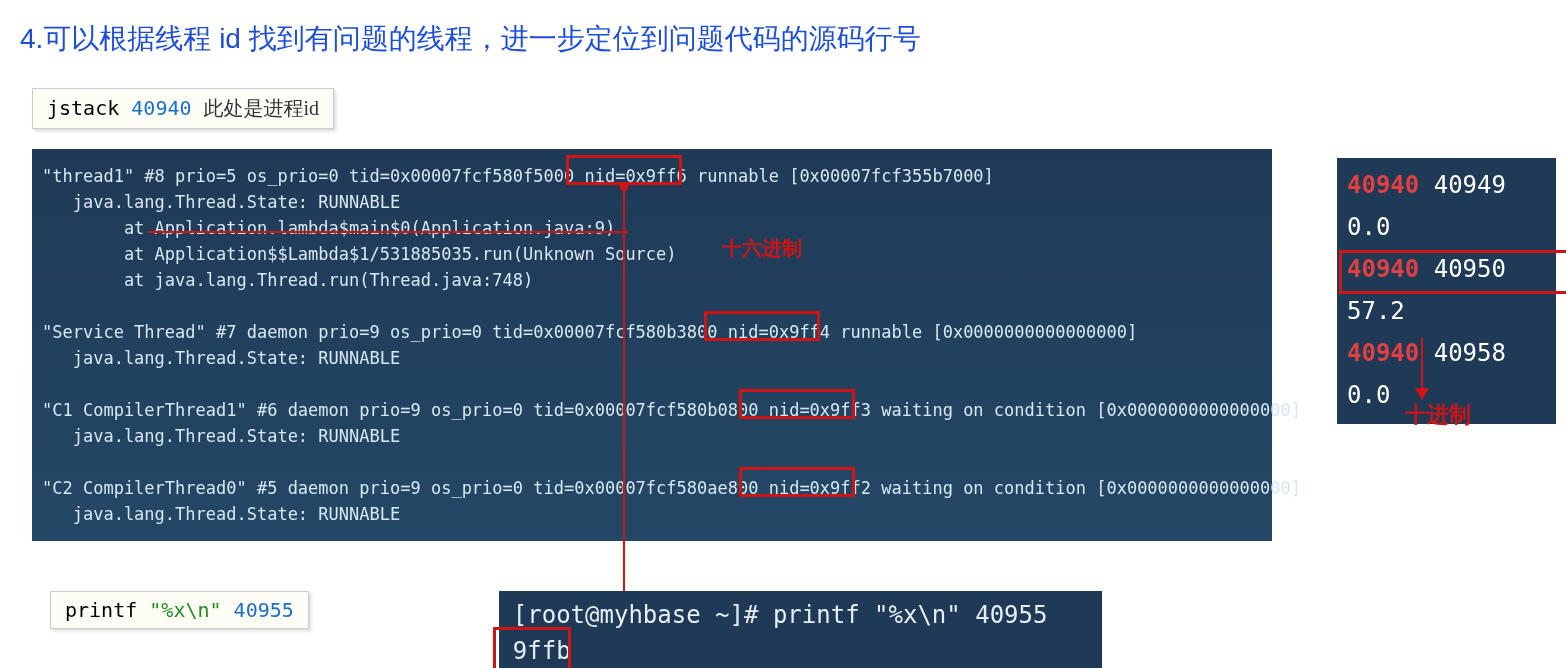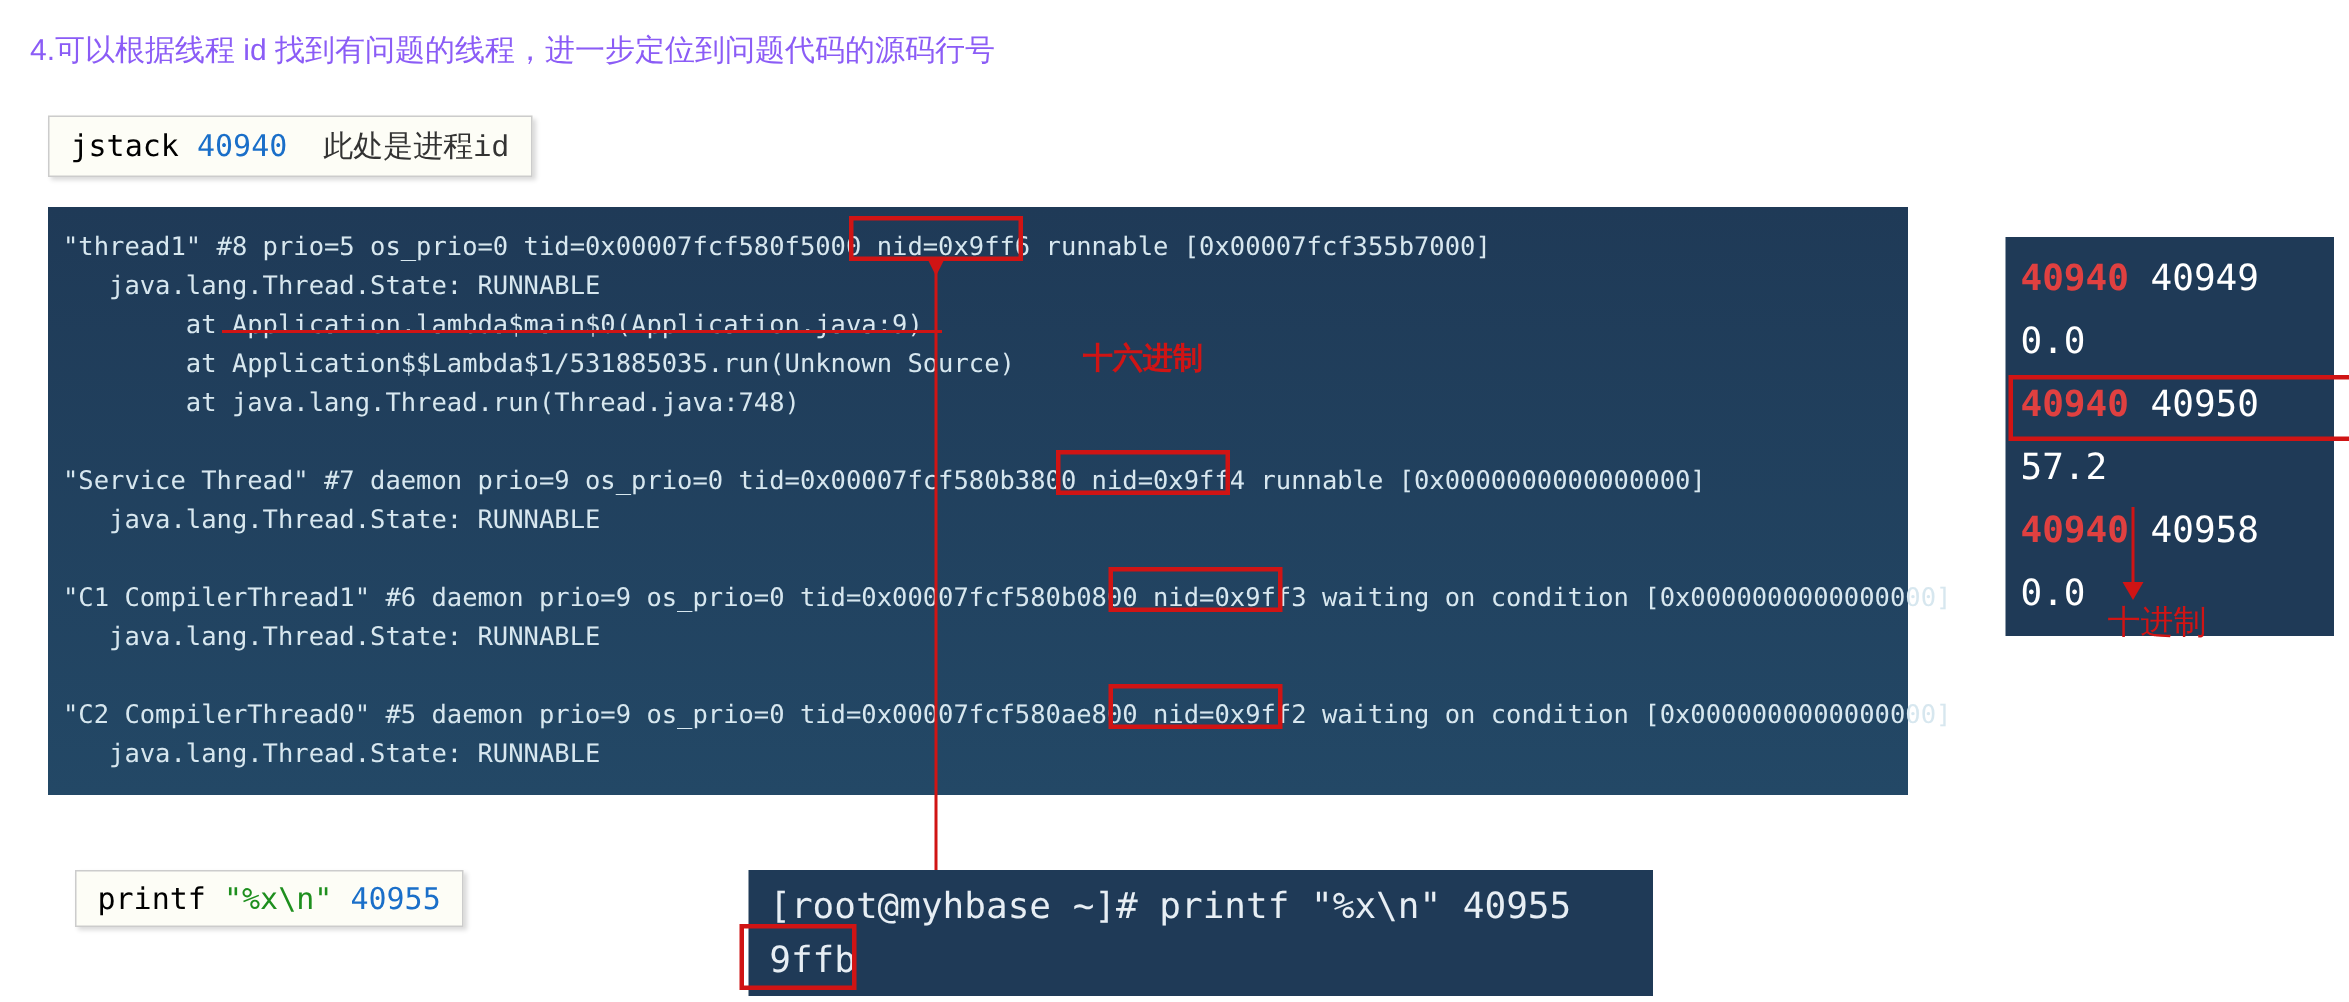--- a/index.html
+++ b/index.html
@@ -4,40 +4,39 @@
 <style>
   body {
     margin: 0;
     padding: 20px;
     font-family: "Microsoft YaHei", Arial, sans-serif;
     background: #ffffff;
     width: 1566px;
     box-sizing: border-box;
   }
   .heading {
-    font-size: 20px;
-    color: #8b5cf6;
+    font-size: 28px;
+    color: #1d4ed8;
     margin: 0 0 30px 0;
     font-weight: normal;
   }
   .code-inline-box {
     display: inline-block;
     background: #fdfdf6;
     border: 1px solid #ccc;
     padding: 6px 14px;
     box-shadow: 2px 2px 3px rgba(0,0,0,0.15);
     font-family: Consolas, monospace;
     font-size: 20px;
     margin-bottom: 20px;
   }
   .jstack-note {
-    font-family: Liberation Mono, monospace;
+    font-family: Liberation Serif, serif;
     font-size: 20px;
     color: #333;
-    margin-left: 12px;
   }
   .num-blue { color: #1a6fc9; }
   .str-green { color: #1e8f1e; }
   
   .main-term {
     position: relative;
     background: linear-gradient(180deg, #1f3a57 0%, #234866 100%);
     color: #d7e7ef;
     font-family: Consolas, "Courier New", monospace;
     font-size: 17px;
@@ -56,21 +55,21 @@
     box-sizing: border-box;
   }
   .red-underline {
     border-top: 2px solid #d01414;
     position: absolute;
   }
   
   .annot-hex {
     position: absolute;
     color: #d01414;
-    font-family: Liberation Serif, serif;
+    font-family: Liberation Mono, monospace;
     font-size: 20px;
     font-weight: bold;
   }
   
   .side-block {
     position: absolute;
     top: 158px;
     right: 10px;
     width: 219px;
     background: #1f3a57;
@@ -87,21 +86,21 @@
     position: absolute;
     box-sizing: border-box;
   }
   
   .decimal-label {
     position: absolute;
     right: 95px;
     top: 400px;
     color: #d01414;
     font-size: 22px;
-    font-weight: normal;
+    font-weight: bold;
   }
   
   .bottom-row {
     display: flex;
     align-items: flex-start;
     gap: 40px;
     margin-top: 50px;
   }
   .bottom-left {
     margin-left: 30px;

